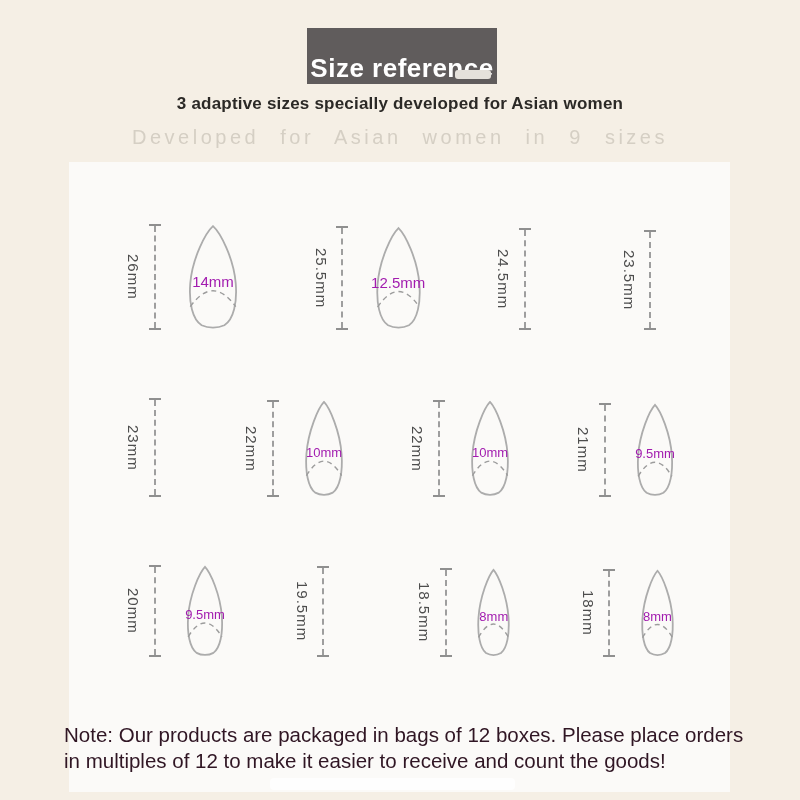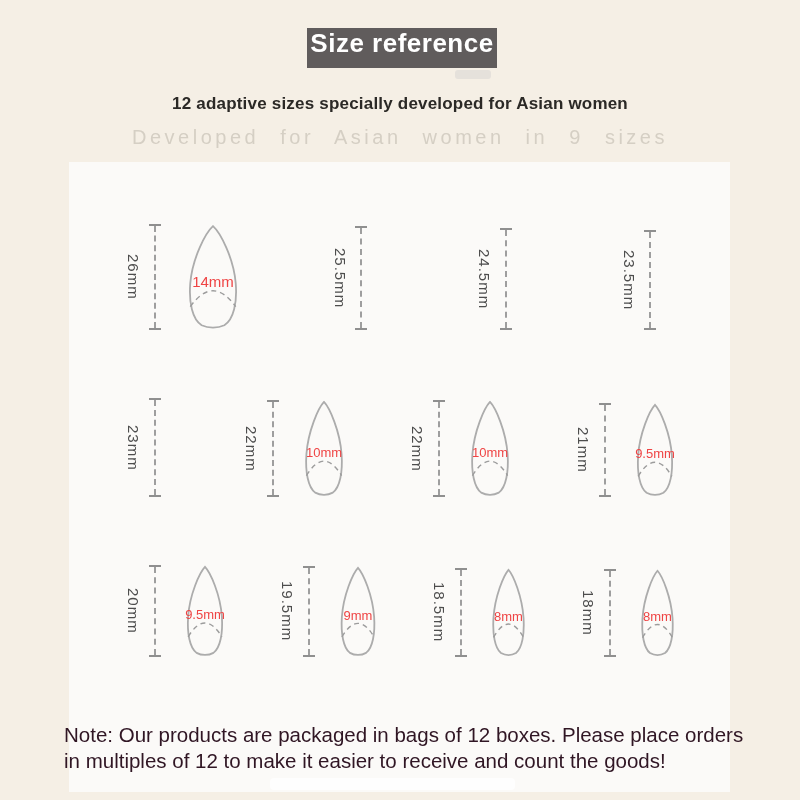--- a/index.html
+++ b/index.html
@@ -3,23 +3,23 @@
 <meta charset="utf-8">
 <style>
   html,body{margin:0;padding:0;}
   body{
     width:800px;height:800px;position:relative;overflow:hidden;
     background:var(--bg,#f5efe5);
     font-family:"Liberation Sans","DejaVu Sans",sans-serif;
   }
   
   .title-box{
-    position:absolute;left:307px;top:28px;width:190px;height:40px;
+    position:absolute;left:307px;top:28px;width:190px;height:56px;
     background:var(--title-box,#605c5c);
-    display:flex;align-items:flex-start;justify-content:center;
+    display:flex;align-items:flex-end;justify-content:center;
   }
   .title-box span{
     color:var(--title-text,#ffffff);font-size:26px;font-weight:bold;letter-spacing:.5px;
   }
   .title-artifact{
     position:absolute;left:455px;top:70px;width:36px;height:9px;
     background:#e5e1db;border-radius:3px;
   }
   .subtitle-bold{
     position:absolute;left:0;top:94px;width:800px;text-align:center;
@@ -46,42 +46,42 @@
     writing-mode:vertical-rl;text-orientation:mixed;
     font-size:15px;color:#4d4d4d;letter-spacing:1px;white-space:nowrap;
   }
   .measure{display:flex;flex-direction:column;align-items:center;width:13px;margin-right:21px;}
   .measure .cap{width:12px;height:2px;background:#8f8f8f;flex:0 0 auto;}
   .measure .dash{flex:1 1 auto;width:0;border-left:2px dashed #9e9e9e;}
   .nail{position:relative;}
   .nail svg{display:block;width:100%;height:100%;}
   .wid-label{
     position:absolute;left:0;right:0;top:46%;text-align:center;
-    color:#ef4444;white-space:nowrap;
+    color:#a21caf;white-space:nowrap;
   }
   
   .note{
     position:absolute;left:64px;top:722px;width:692px;
     font-size:20.5px;font-weight:normal;line-height:1.28;
     color:var(--note,#301624);
   }
   .note-artifact{
     position:absolute;left:270px;top:778px;width:245px;height:12px;
     background:rgba(255,255,255,.8);border-radius:4px;
   }
 </style>
 </head>
 <body style="--bg: #f5efe5; --panel: #fbfaf8; --title-box: #605c5c; --title-text: #ffffff; --note: #301624;">
 
 <div class="title-box">
   <span>Size reference</span>
 </div>
 <div class="title-artifact"></div>
 
-<div class="subtitle-bold">12 adaptive sizes specially developed for Asian women</div>
+<div class="subtitle-bold">3 adaptive sizes specially developed for Asian women</div>
 <div class="subtitle-light">Developed for Asian women in 9 sizes</div>
 
 <div class="panel">
   <div id="nail-grid">
       <div class="nail-row">
         <div class="cell">
           <div class="len-wrap" style="height: 106px;">
             <span class="len-label">26mm</span>
           </div>
           <div class="measure" style="height: 106px;">
@@ -99,20 +99,27 @@
         </div>
         <div class="cell">
           <div class="len-wrap" style="height: 104px;">
             <span class="len-label">25.5mm</span>
           </div>
           <div class="measure" style="height: 104px;">
             <div class="cap"></div>
             <div class="dash"></div>
             <div class="cap"></div>
           </div>
+          <div class="nail" style="width: 57px; height: 104px;">
+            <svg viewBox="0 0 60 100" preserveAspectRatio="none">
+              <path d="M30,2 C37,8 50,32 52,56 C53.5,74 50,90 41,95.5 C34.5,98.5 25.5,98.5 19,95.5 C10,90 6.5,74 8,56 C10,32 23,8 30,2 Z" fill="none" stroke="#acacac" stroke-width="1.8" vector-effect="non-scaling-stroke"></path>
+              <path d="M8,78 Q30,48 52,78" fill="none" stroke="#9c9c9c" stroke-width="1.4" stroke-dasharray="5,4" vector-effect="non-scaling-stroke"></path>
+            </svg>
+            <span class="wid-label" style="font-size: 15px;">12.5mm</span>
+          </div>
         </div>
         <div class="cell">
           <div class="len-wrap" style="height: 102px;">
             <span class="len-label">24.5mm</span>
           </div>
           <div class="measure" style="height: 102px;">
             <div class="cap"></div>
             <div class="dash"></div>
             <div class="cap"></div>
           </div>
@@ -210,27 +217,20 @@
           </div>
         </div>
         <div class="cell">
           <div class="len-wrap" style="height: 91px;">
             <span class="len-label">19.5mm</span>
           </div>
           <div class="measure" style="height: 91px;">
             <div class="cap"></div>
             <div class="dash"></div>
             <div class="cap"></div>
-          </div>
-          <div class="nail" style="width: 44px; height: 91px;">
-            <svg viewBox="0 0 60 100" preserveAspectRatio="none">
-              <path d="M30,2 C37,8 50,32 52,56 C53.5,74 50,90 41,95.5 C34.5,98.5 25.5,98.5 19,95.5 C10,90 6.5,74 8,56 C10,32 23,8 30,2 Z" fill="none" stroke="#acacac" stroke-width="1.8" vector-effect="non-scaling-stroke"></path>
-              <path d="M8,78 Q30,48 52,78" fill="none" stroke="#9c9c9c" stroke-width="1.4" stroke-dasharray="5,4" vector-effect="non-scaling-stroke"></path>
-            </svg>
-            <span class="wid-label" style="font-size: 13px;">9mm</span>
           </div>
         </div>
         <div class="cell">
           <div class="len-wrap" style="height: 89px;">
             <span class="len-label">18.5mm</span>
           </div>
           <div class="measure" style="height: 89px;">
             <div class="cap"></div>
             <div class="dash"></div>
             <div class="cap"></div>

